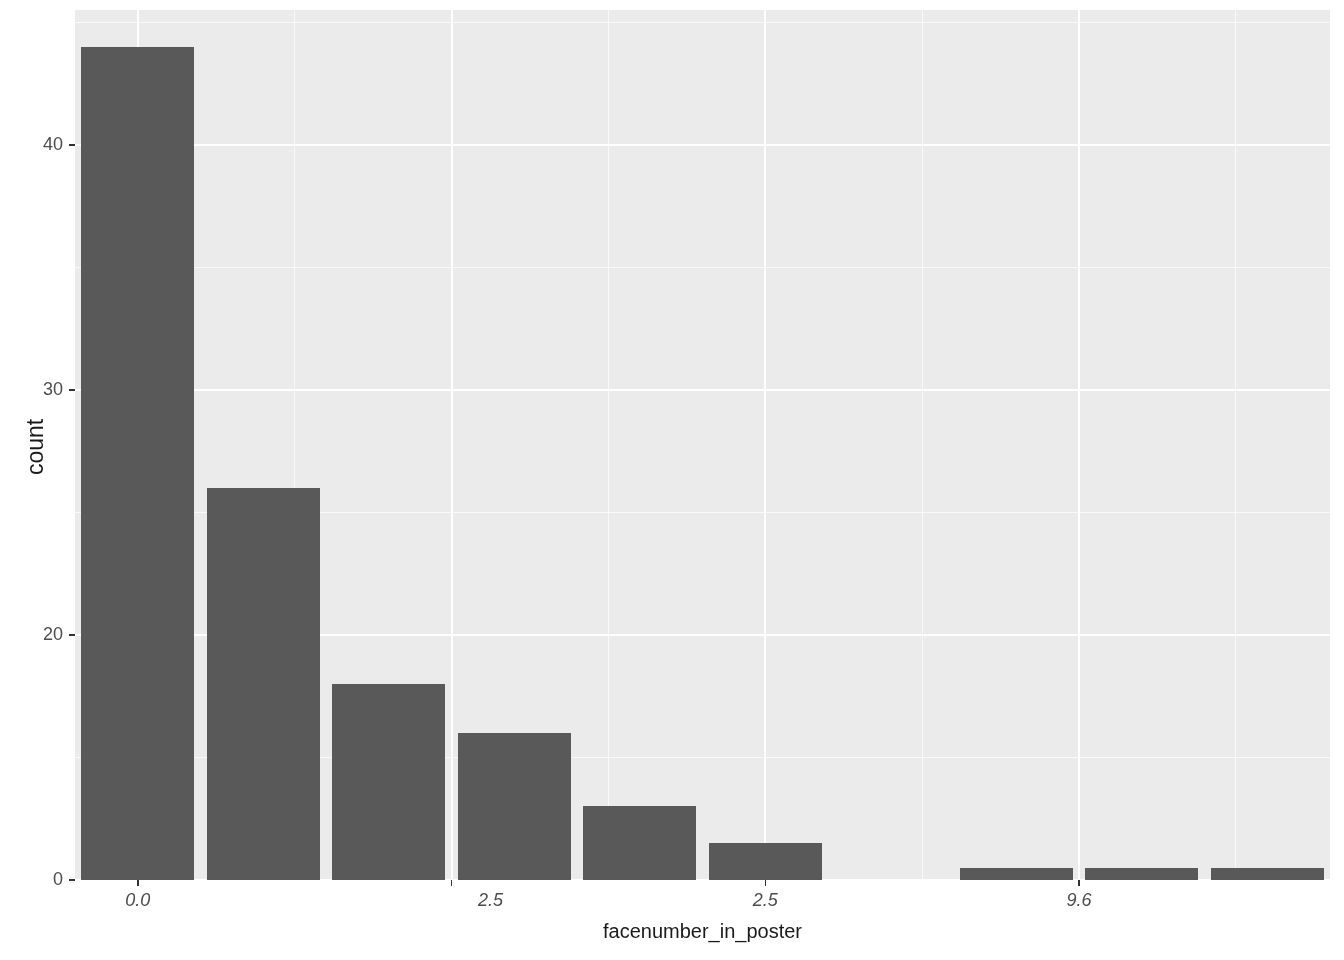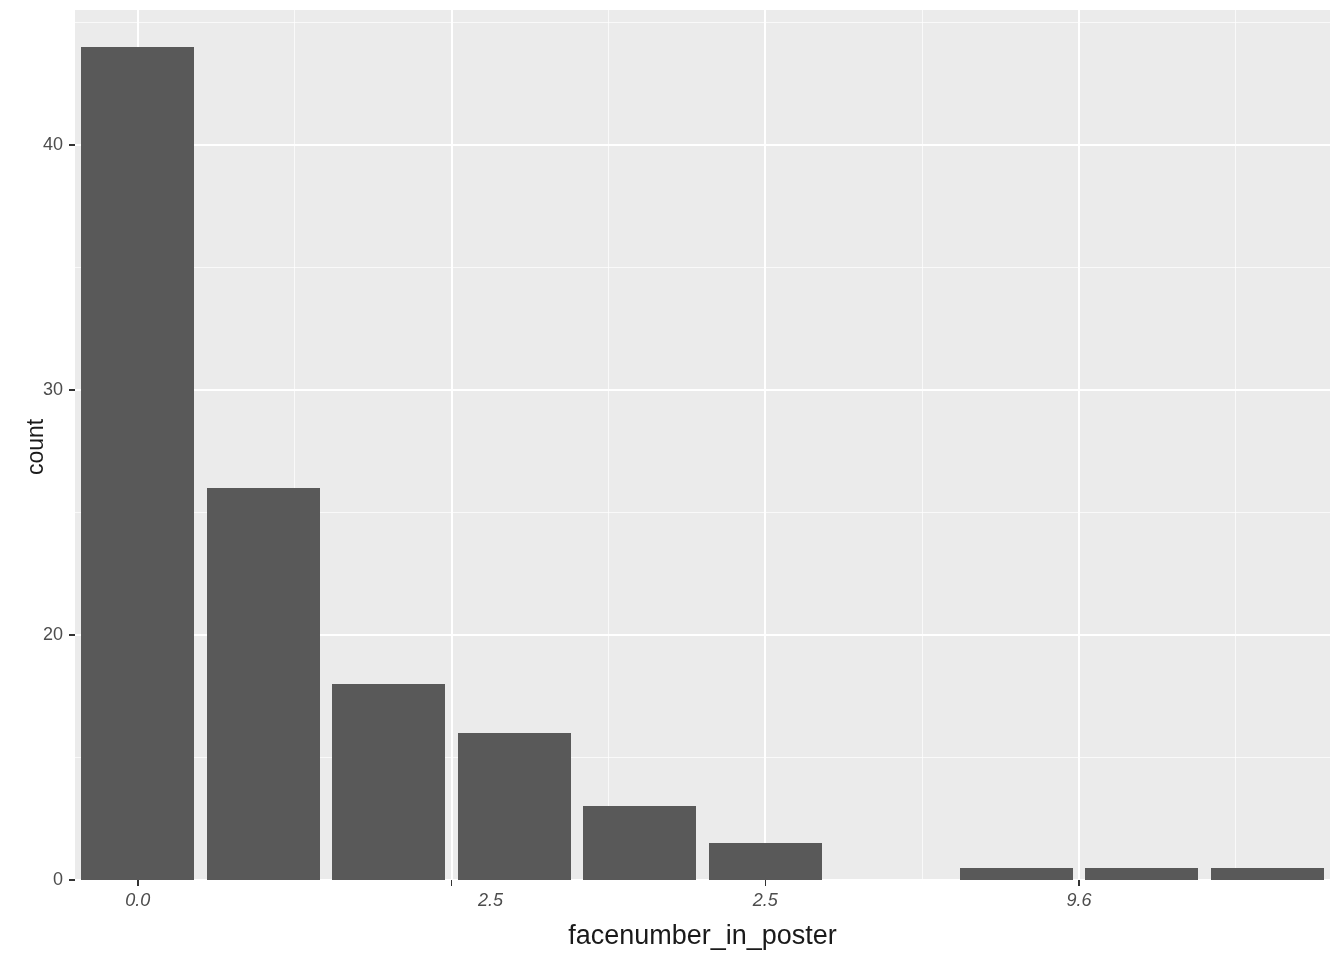--- a/index.html
+++ b/index.html
@@ -52,21 +52,21 @@
     background: #333333;
   }
   .tick-mark-x {
     position: absolute;
     width: 1.5px;
     height: 6px;
     background: #333333;
   }
   .axis-title-x {
     position: absolute;
-    font-size: 27px;
+    font-size: 20px;
     color: #1a1a1a;
     text-align: center;
   }
   .axis-title-y {
     position: absolute;
     font-size: 23px;
     color: #1a1a1a;
     transform: rotate(-90deg);
     transform-origin: left top;
   }

